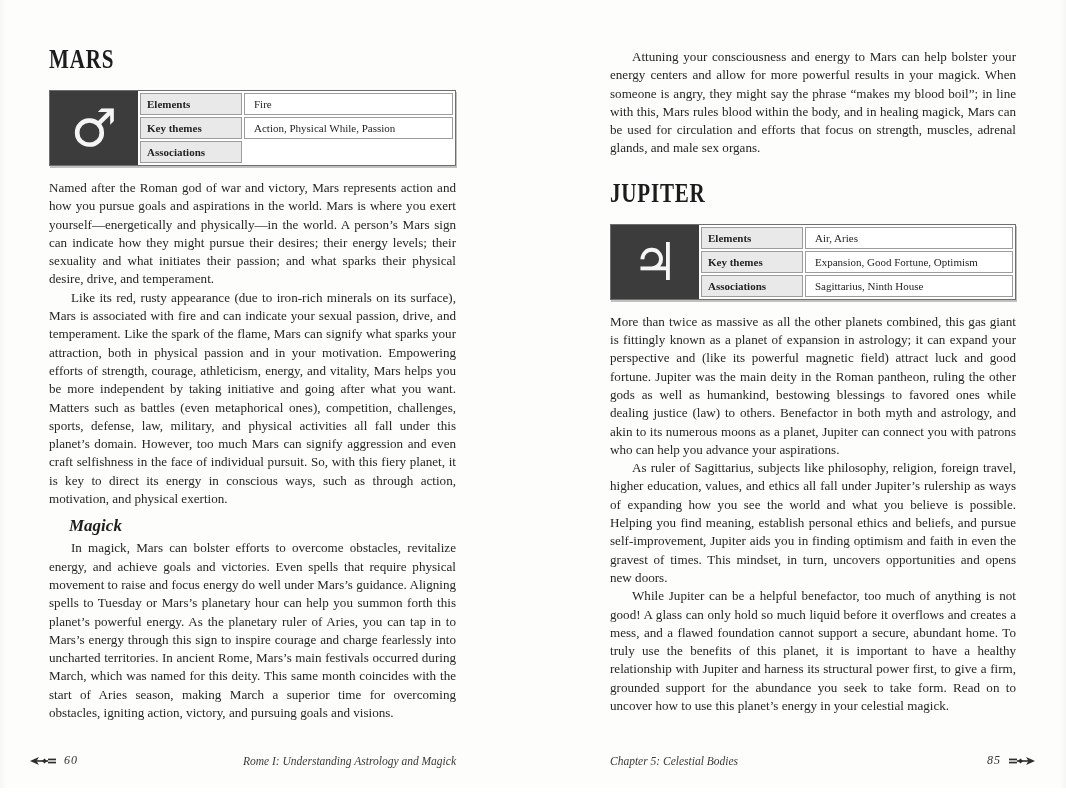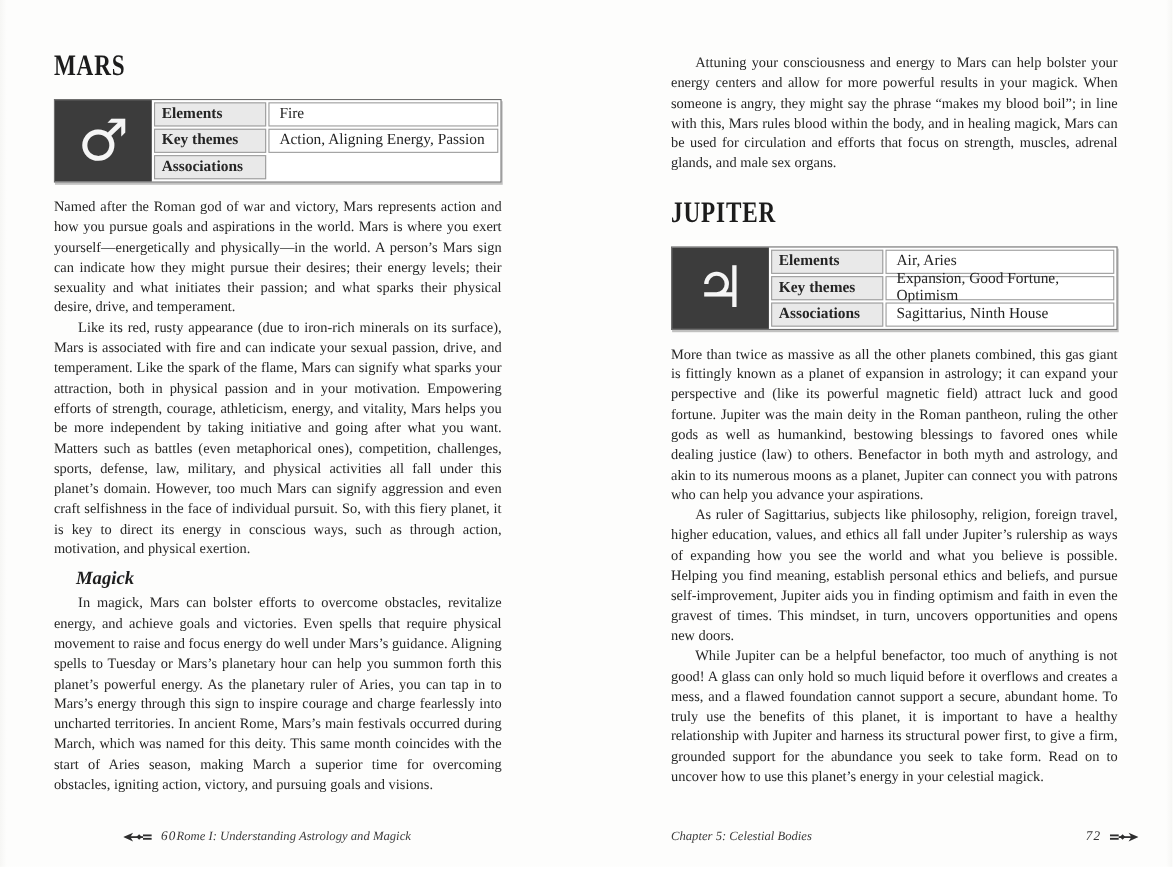--- a/index.html
+++ b/index.html
@@ -45,21 +45,21 @@
     color:#f5f5f5;
     display:flex;align-items:center;justify-content:center;
     font-family:"DejaVu Sans", sans-serif;
     font-size:52px;line-height:1;
   }
   .rows{flex:1;display:flex;flex-direction:column;gap:2px;padding:2px;}
   .row{display:flex;gap:2px;height:22px;}
   .cell{
     display:flex;align-items:center;
     border:1px solid #9c9c9c;
-    font-size:14px;
+    font-size:11px;
   }
   .label-cell{width:88px;min-width:88px;background:#e9e9e9;font-weight:700;padding:0 6px;}
   .value-cell{flex:1;background:#fff;padding:0 9px;}
 
   
   .body p{
     margin:0;
     font-size:13.1px;
     line-height:18.3px;
     text-align:justify;
@@ -73,21 +73,21 @@
     font-style:italic;
     color:#1e1e1e;
   }
 
   
   .footer{
     position:absolute;top:753px;
     display:flex;align-items:center;justify-content:space-between;
     font-size:11.5px;color:#333;
   }
-  .footer-left{left:30px;width:426px;justify-content:center;}
+  .footer-left{left:30px;width:426px;}
   .footer-right{left:610px;width:425px;}
   .folio{display:flex;align-items:center;gap:8px;}
   .page-number{font-size:12px;letter-spacing:1px;font-style:italic;}
   .running-head{font-style:italic;font-size:11.5px;color:#3a3a3a;}
   .arrow-icon{display:inline-block;}
 </style>
 </head>
 <body>
 
 <div class="spread">
@@ -97,21 +97,21 @@
 
     <div class="info-table">
       <div class="symbol-box">♂</div>
       <div class="rows">
         <div class="row">
           <div class="cell label-cell">Elements</div>
           <div class="cell value-cell">Fire</div>
         </div>
         <div class="row">
           <div class="cell label-cell">Key themes</div>
-          <div class="cell value-cell">Action, Aligning Energy, Passion</div>
+          <div class="cell value-cell">Action, Physical While, Passion</div>
         </div>
         <div class="row">
           <div class="cell label-cell">Associations</div>
         </div>
       </div>
     </div>
 
     <div class="body">
       <p>Named after the Roman god of war and victory, Mars represents action and how you pursue goals and aspirations in the world. Mars is where you exert yourself—energetically and physically—in the world. A person’s Mars sign can indicate how they might pursue their desires; their energy levels; their sexuality and what initiates their passion; and what sparks their physical desire, drive, and temperament.</p>
       <p class="indent">Like its red, rusty appearance (due to iron-rich minerals on its surface), Mars is associated with fire and can indicate your sexual passion, drive, and temperament. Like the spark of the flame, Mars can signify what sparks your attraction, both in physical passion and in your motivation. Empowering efforts of strength, courage, athleticism, energy, and vitality, Mars helps you be more independent by taking initiative and going after what you want. Matters such as battles (even metaphorical ones), competition, challenges, sports, defense, law, military, and physical activities all fall under this planet’s domain. However, too much Mars can signify aggression and even craft selfishness in the face of individual pursuit. So, with this fiery planet, it is key to direct its energy in conscious ways, such as through action, motivation, and physical exertion.</p>
@@ -162,21 +162,21 @@
         <rect x="18" y="5.7" width="8" height="1.7" fill="#2e2e2e"></rect>
       </svg>
       <span class="page-number">60</span>
     </span>
     <span class="running-head">Rome I: Understanding Astrology and Magick</span>
   </div>
 
   <div class="footer footer-right">
     <span class="running-head">Chapter 5: Celestial Bodies</span>
     <span class="folio">
-      <span class="page-number">72</span>
+      <span class="page-number">85</span>
       <svg class="arrow-icon" width="26" height="10" viewBox="0 0 26 10">
         <polygon points="26,5 17,1 19.5,5 17,9" fill="#2e2e2e"></polygon>
         <rect x="8" y="4.2" width="12" height="1.6" fill="#2e2e2e"></rect>
         <polygon points="14,5 11.5,2.5 9,5 11.5,7.5" fill="#2e2e2e"></polygon>
         <rect x="0" y="2.6" width="8" height="1.7" fill="#2e2e2e"></rect>
         <rect x="0" y="5.7" width="8" height="1.7" fill="#2e2e2e"></rect>
       </svg>
     </span>
   </div>
 

